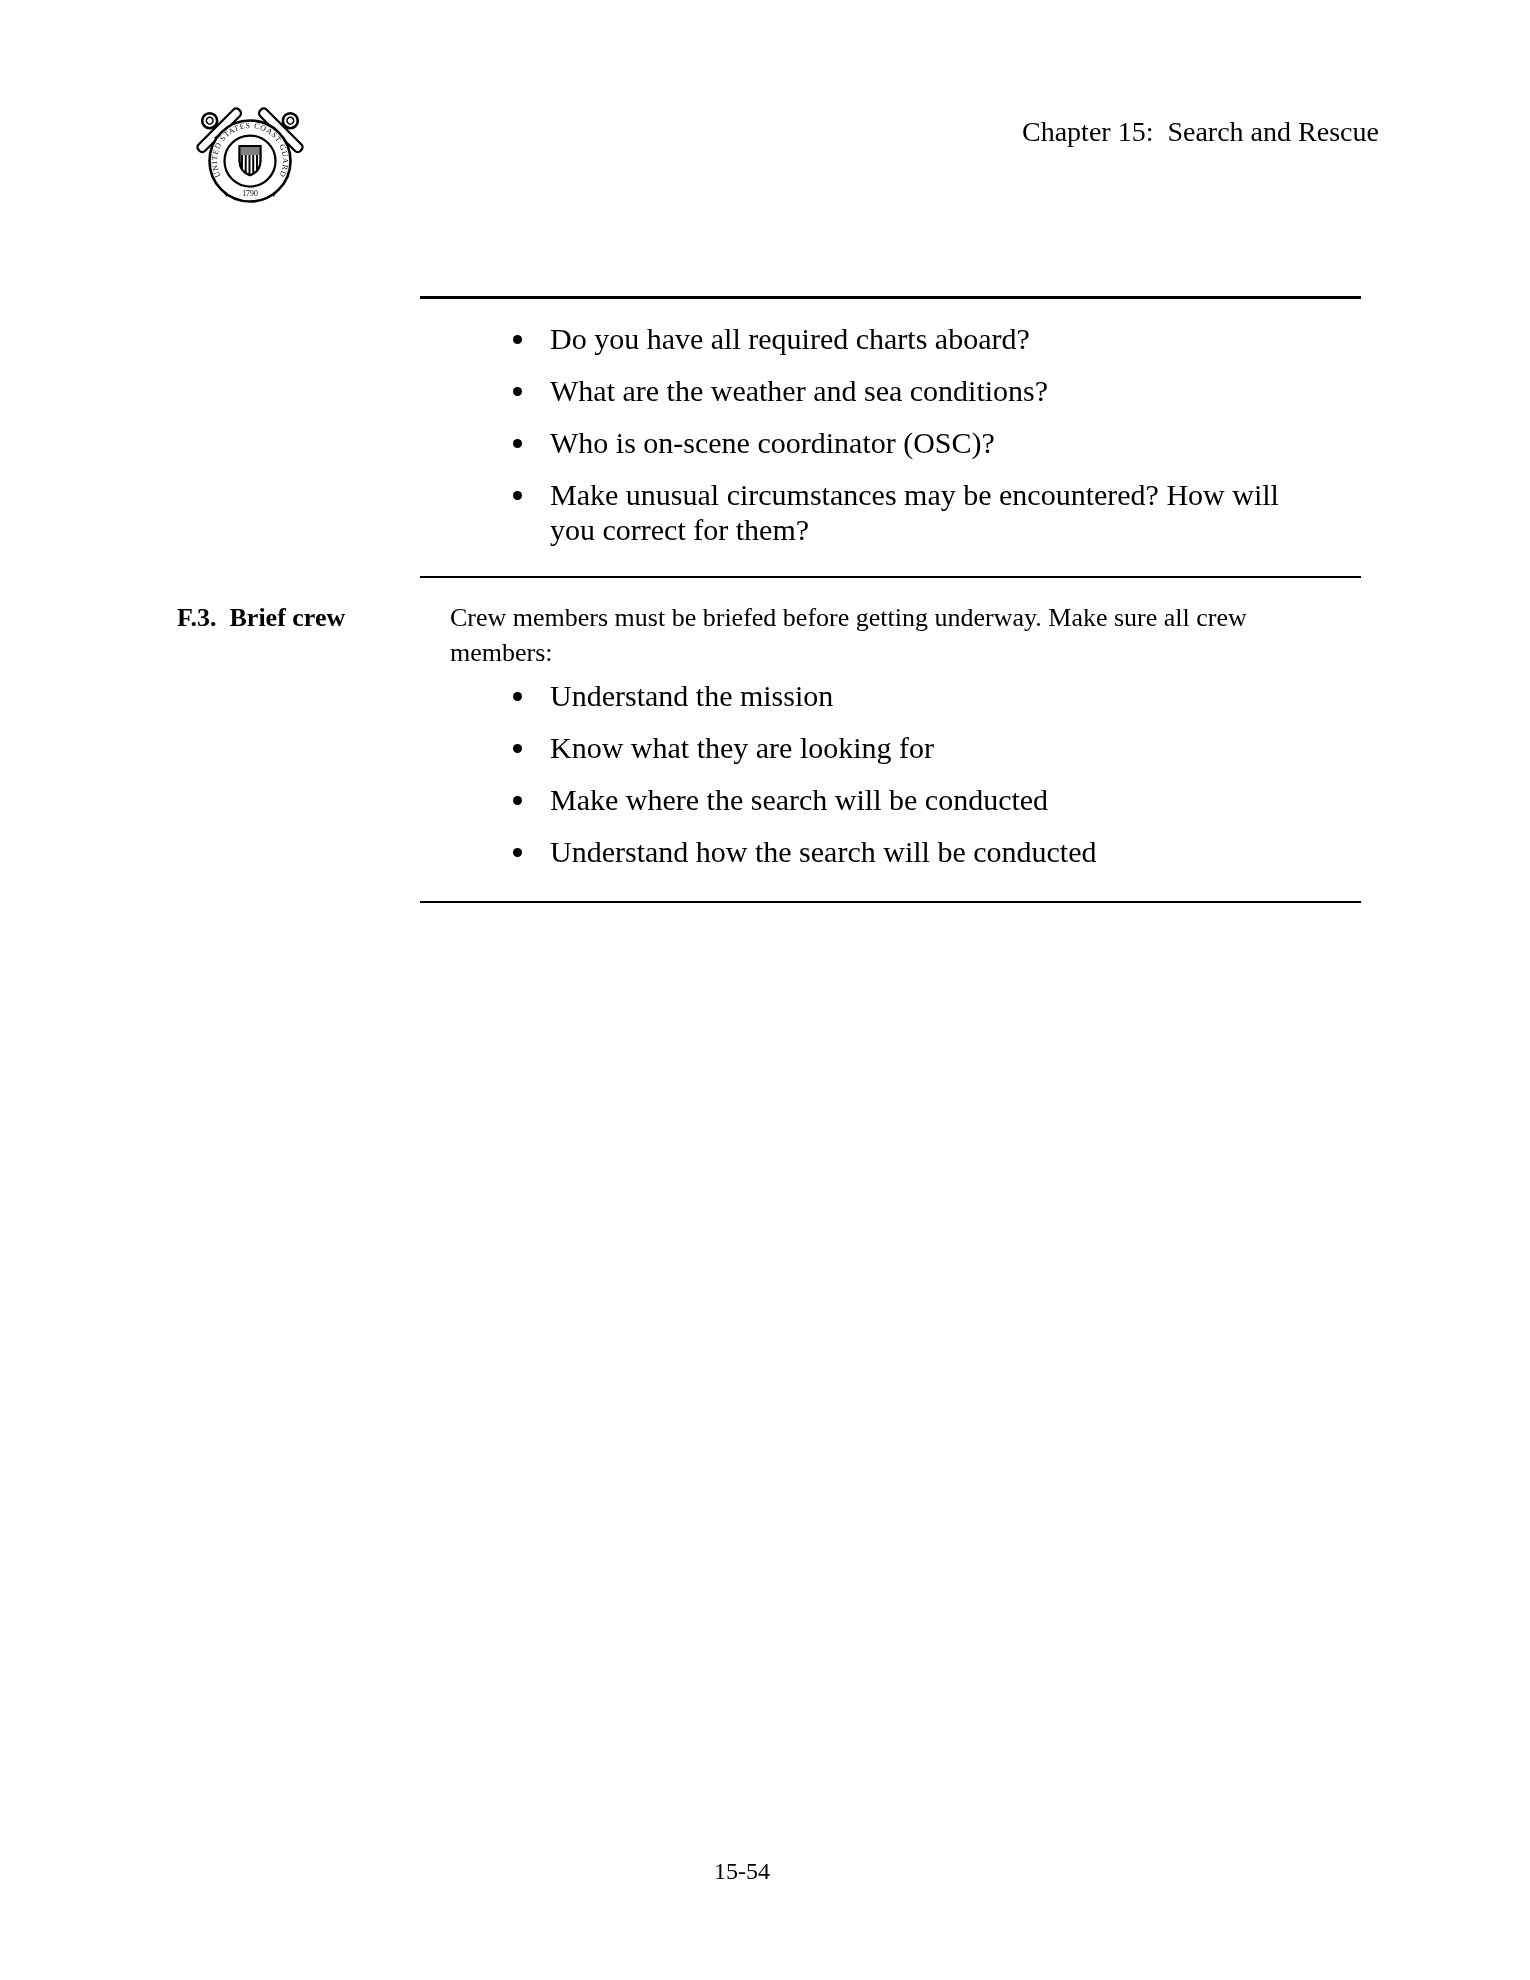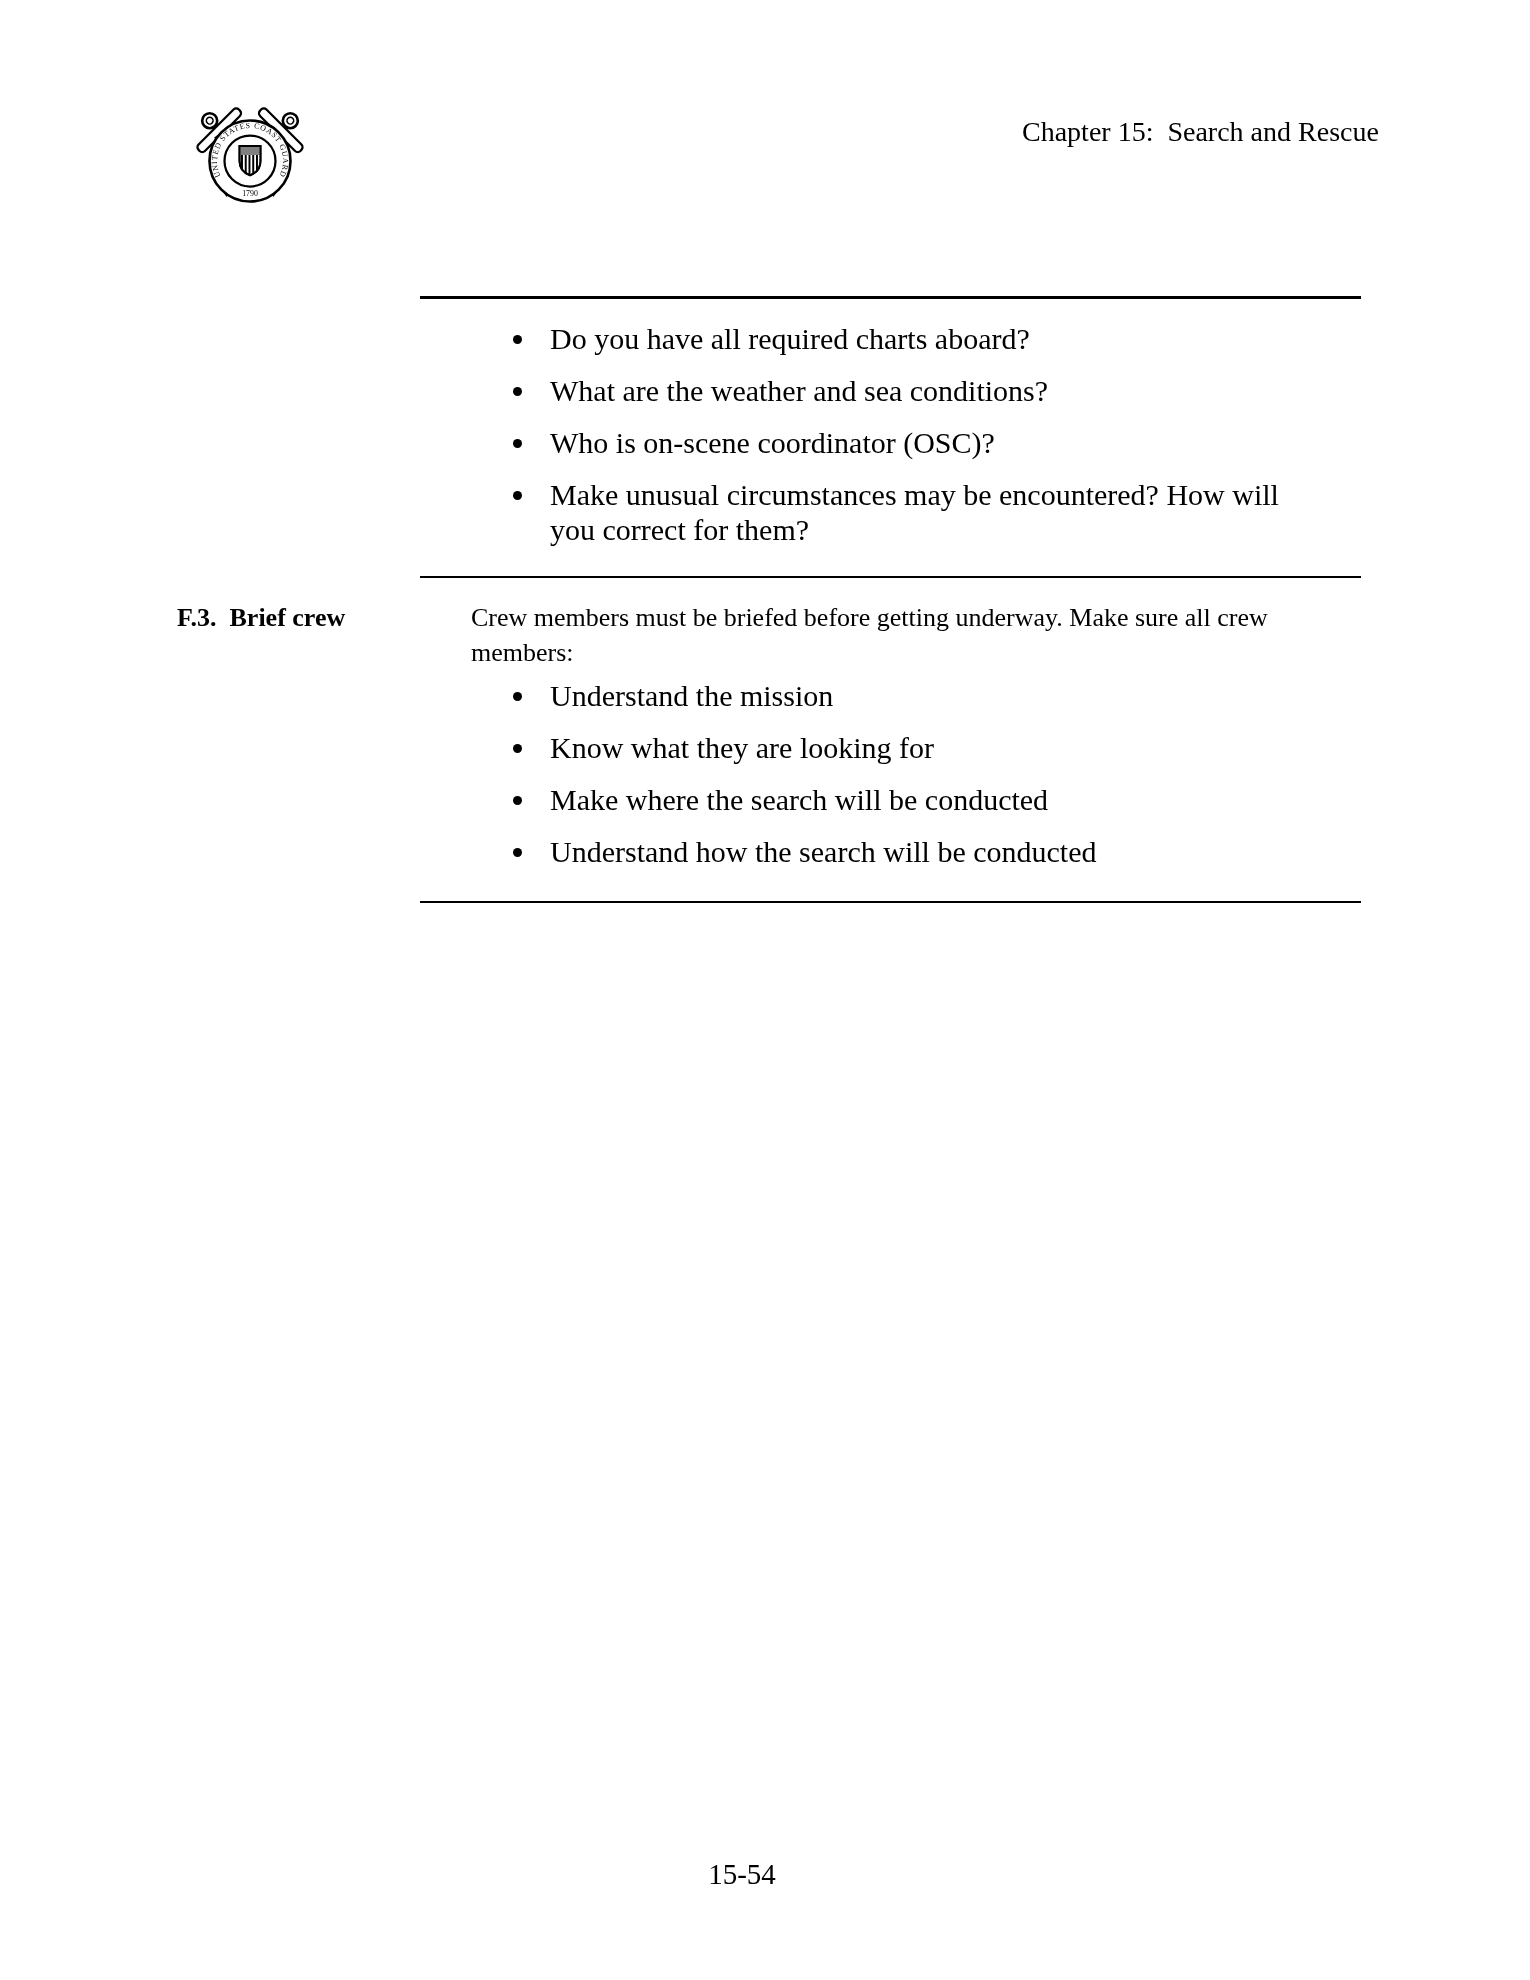--- a/index.html
+++ b/index.html
@@ -70,28 +70,27 @@
     line-height: 35px;
     white-space: pre;
     font-weight: bold;
   }
   .section-intro {
     position: absolute;
     left: 450px; top: 600px;
     width: 820px;
     font-size: 26px;
     line-height: 35px;
-    margin-left: 21px;
   }
 
   .page-number {
     position: absolute;
     top: 1858px; left: 742px;
     transform: translateX(-50%);
-    font-size: 29px;
+    font-size: 24px;
   }
 </style>
 </head>
 <body>
 
 <svg class="seal" viewBox="0 0 200 200" xmlns="http://www.w3.org/2000/svg">
 
   <g transform="rotate(-45 100 100)" fill="none" stroke="#000">
     <circle cx="100" cy="24" r="10" stroke-width="3.5"></circle>
     <circle cx="100" cy="24" r="4.5" stroke-width="2"></circle>

